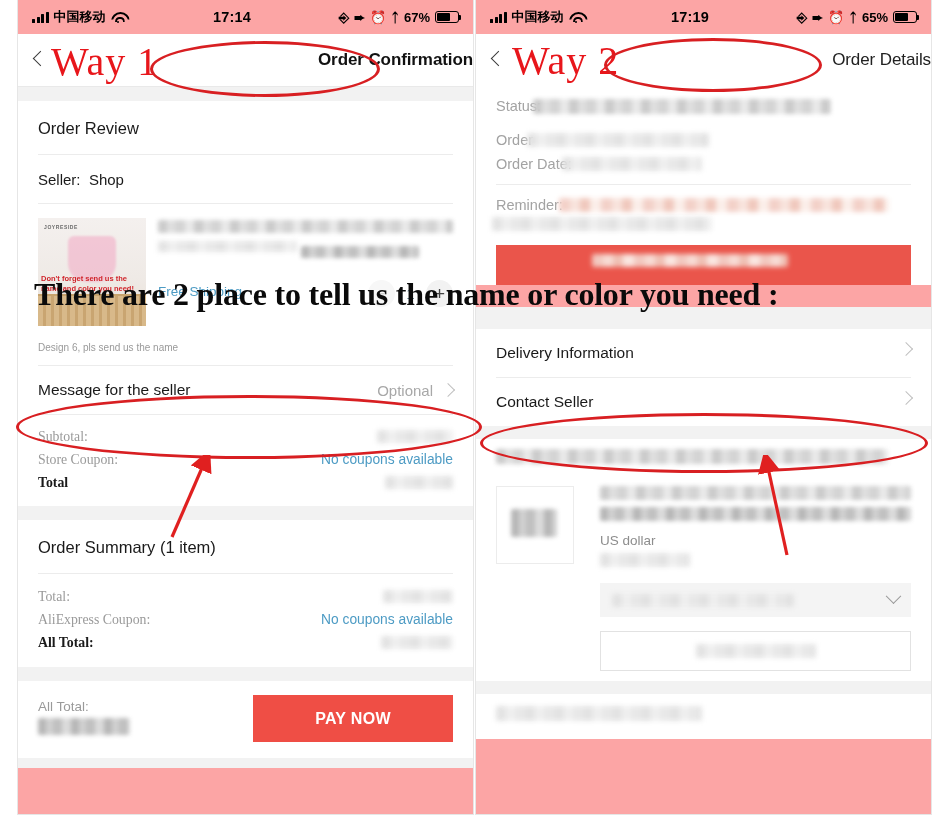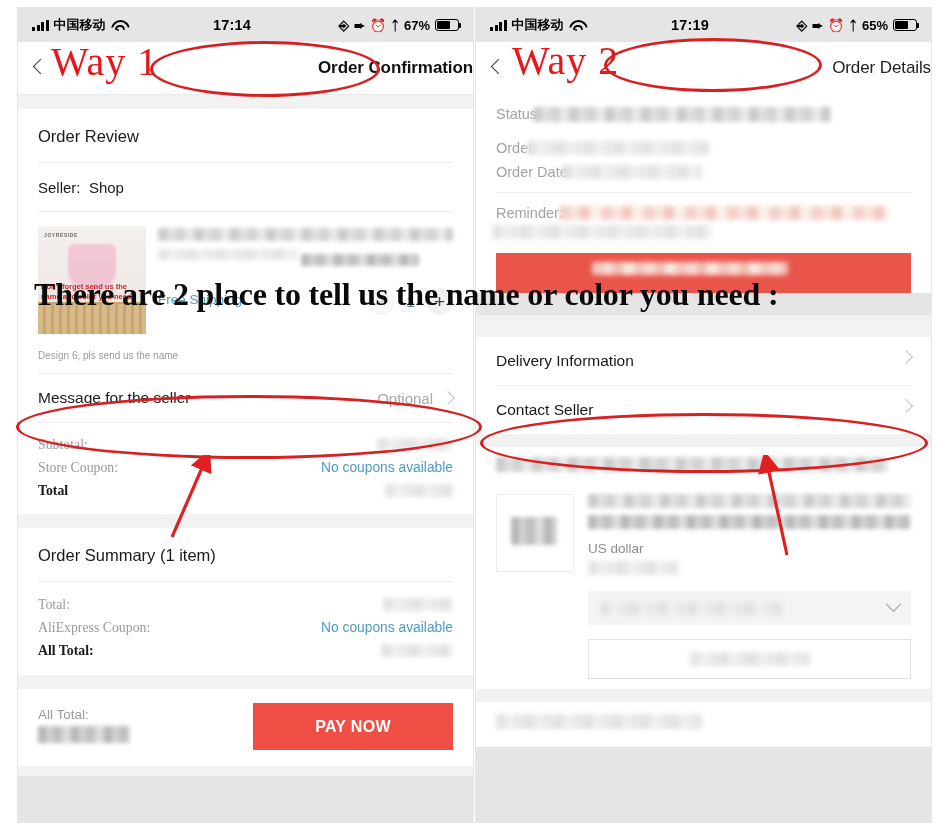--- a/index.html
+++ b/index.html
@@ -7,23 +7,23 @@
     width:949px;height:830px;
     background:#ffffff;
     font-family:"Liberation Sans", sans-serif;
     overflow:hidden;
     position:relative;
   }
   .stage{position:relative;width:949px;height:830px;background:#fff;}
 
   
   .phone{
-    position:absolute;top:8px;
+    position:absolute;top:0;
     width:455px;height:814px;
-    background:#e5e5e5;
+    background:#fca5a5;
     overflow:hidden;
     box-shadow:0 0 0 1px #e6e6e6;
   }
   .phone.left{left:18px;}
   .phone.right{left:476px;}
 
   
   .statusbar{
     height:34px;display:flex;align-items:center;
     padding:0 14px;box-sizing:border-box;
@@ -165,21 +165,21 @@
   .paybtn{
     background:#ef4e45;color:#fff;font-size:16px;font-weight:bold;
     width:200px;height:47px;display:flex;align-items:center;justify-content:center;
     letter-spacing:.3px;border:none;
   }
 
   
   .kvrow{display:flex;align-items:center;gap:6px;padding:4px 0;font-size:14.5px;color:#a3a3a3;}
   .kvrow .k{flex:none;}
   .redbanner{background:#ea554b;height:40px;margin:10px 0 0;position:relative;}
-  .detail-item{display:flex;padding:14px 0 10px;gap:14px;}
+  .detail-item{display:flex;padding:14px 0 10px;gap:26px;}
   .dthumb{width:76px;height:76px;border:1px solid #ececec;background:#fff;position:relative;flex:none;}
   .selectbox{
     margin-top:12px;height:34px;background:#f4f4f4;display:flex;align-items:center;
     justify-content:space-between;padding:0 12px;
   }
   .chev-dn{width:10px;height:10px;border-right:1.6px solid #9a9a9a;border-bottom:1.6px solid #9a9a9a;transform:rotate(45deg) translate(-3px,-3px);}
   .outbox{margin-top:14px;height:38px;border:1px solid #e2e2e2;display:flex;align-items:center;justify-content:center;}
 
   
   .ann{position:absolute;pointer-events:none;}

